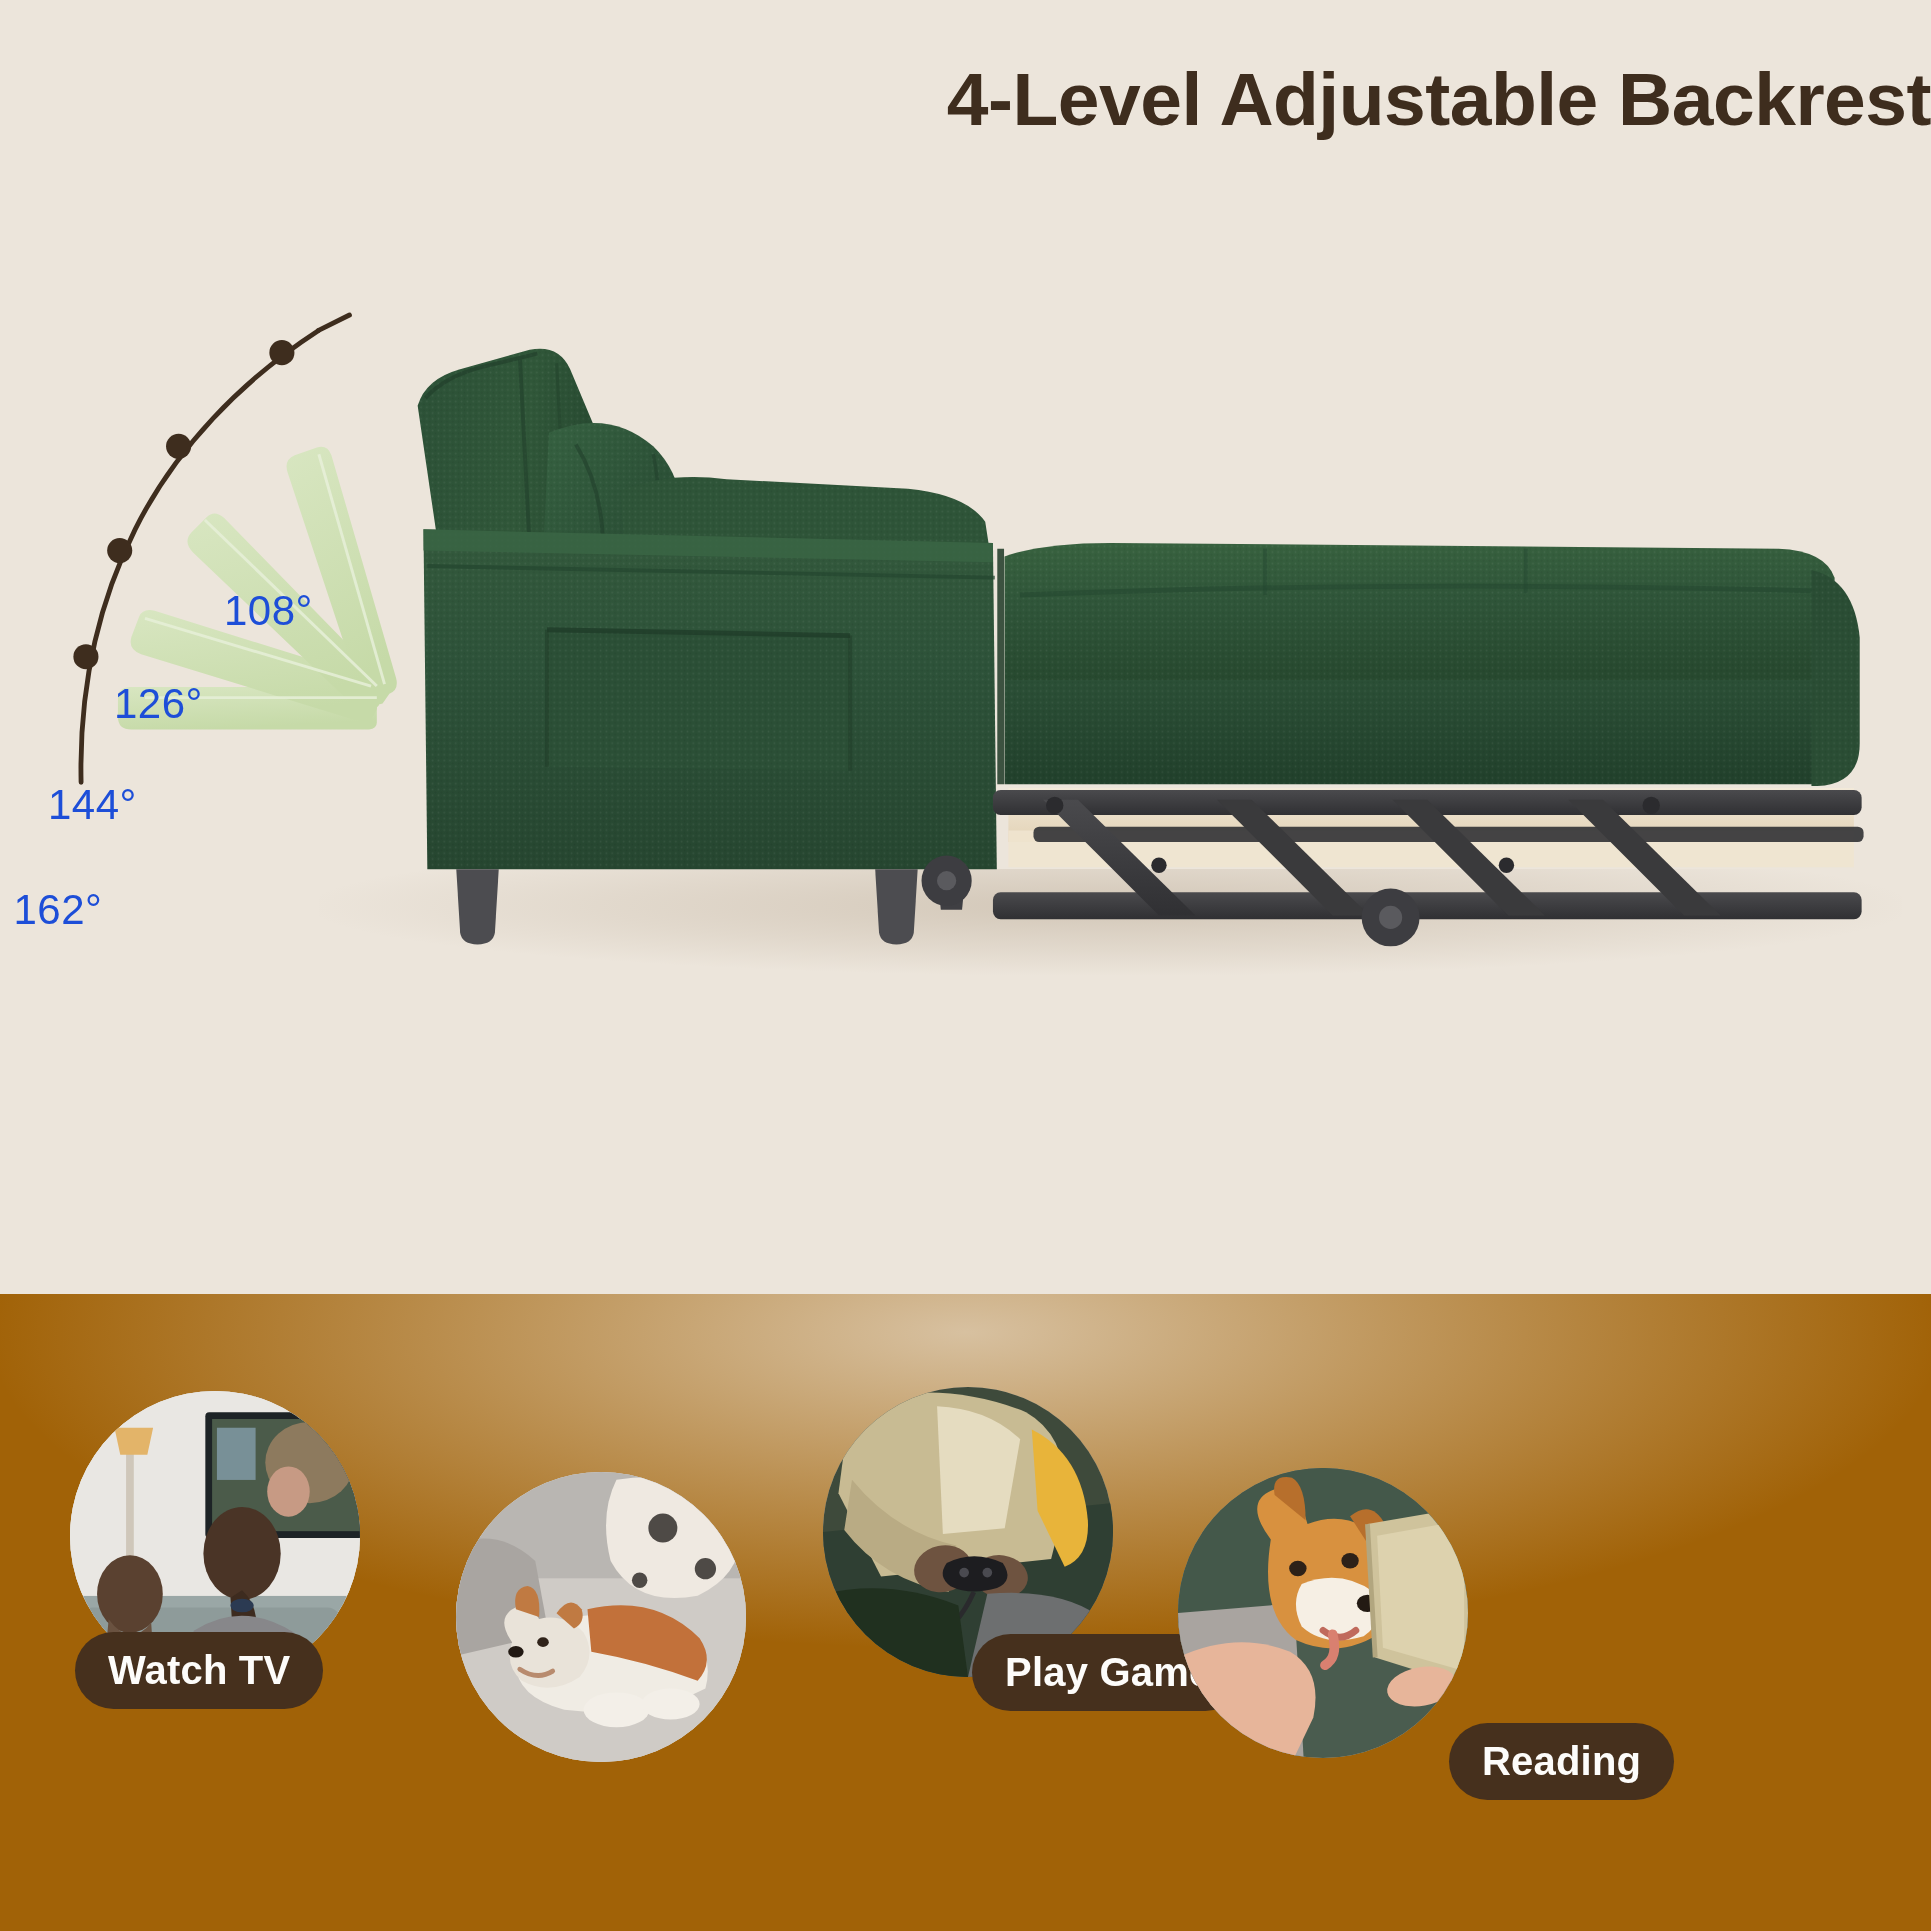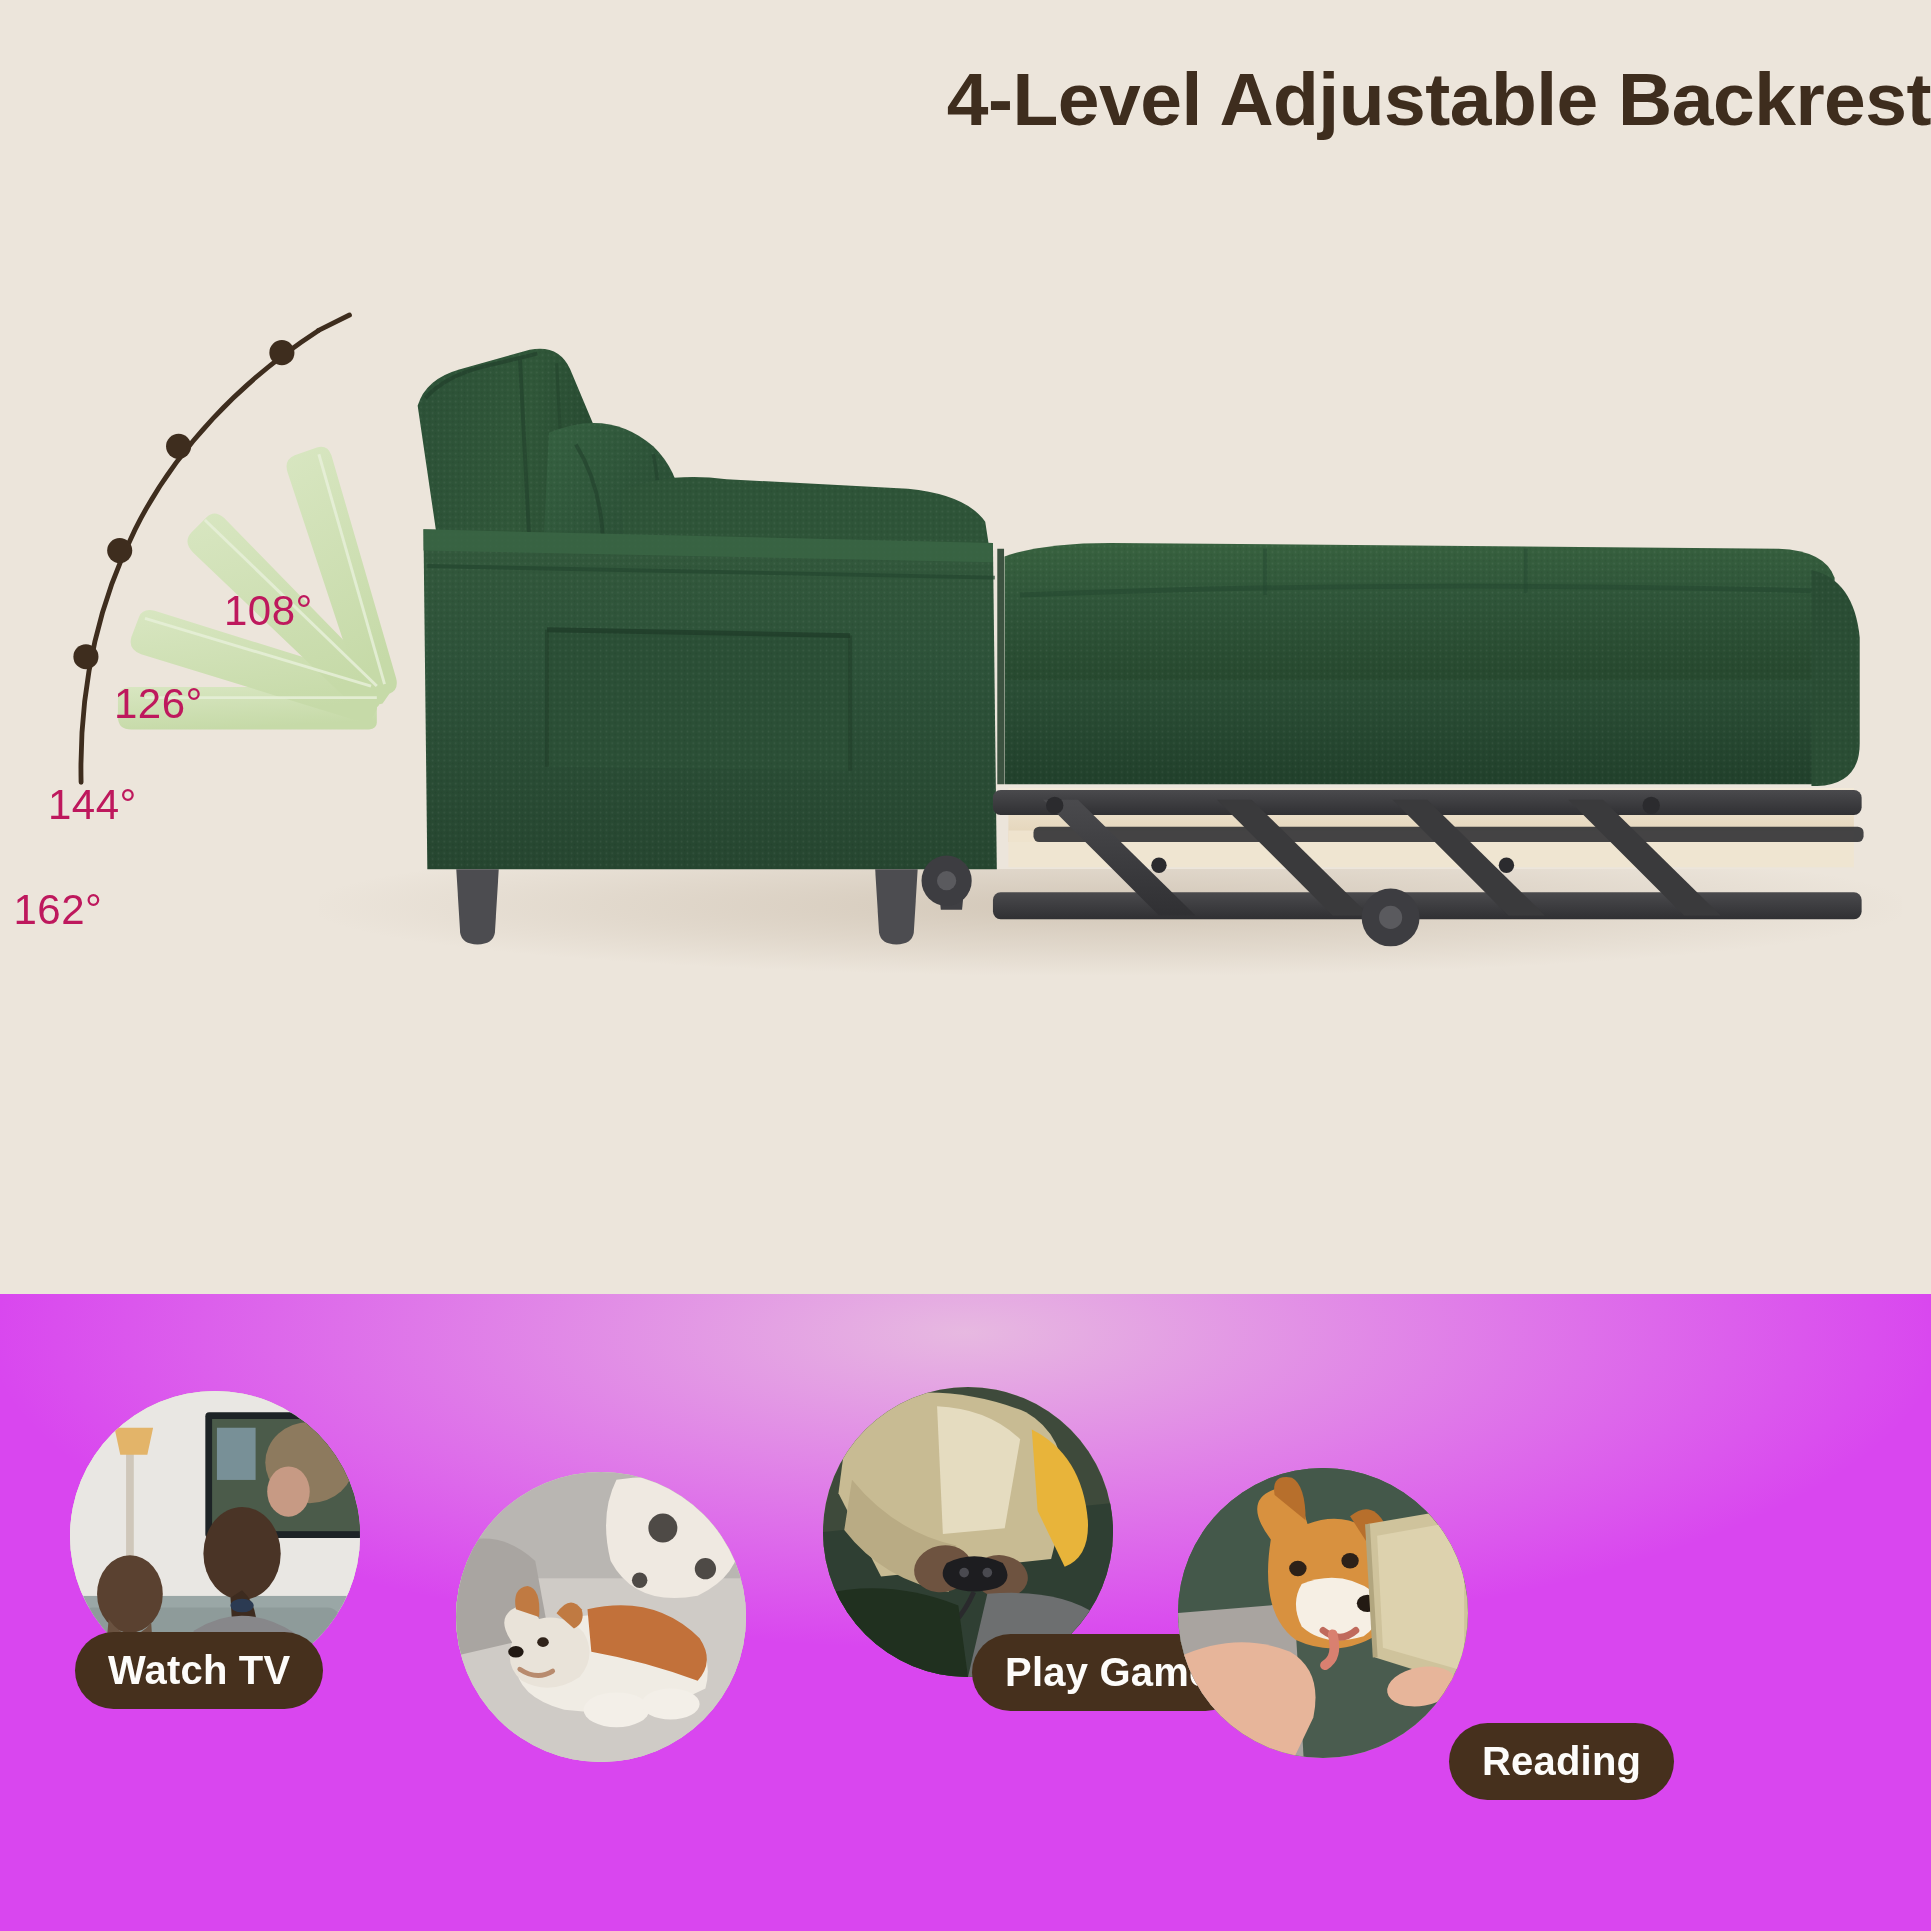--- a/index.html
+++ b/index.html
@@ -46,21 +46,21 @@
     left: 0; top: 280px;
     width: 502px;
     height: 599px;
   }
   #angle-diagram svg { display: block; }
 
   .angle-label {
     position: absolute;
     font-size: 42px;
     font-weight: normal;
-    color: #be185d;
+    color: #1d4ed8;
     white-space: nowrap;
     letter-spacing: 0.5px;
   }
   #angle-label-0 { left: 224px; top: 307px; }
   #angle-label-1 { left: 114px; top: 400px; }
   #angle-label-2 { left: 48px;  top: 501px; }
   #angle-label-3 { left: 13.5px;  top: 606px; text-align: right; }
 
   
   #ghost-fan {
@@ -83,21 +83,21 @@
     background: radial-gradient(ellipse at 50% 35%, rgba(150,128,100,0.30) 0%, rgba(150,128,100,0.12) 45%, rgba(150,128,100,0) 72%);
     pointer-events: none;
   }
 
   
   #bottom-section {
     position: absolute;
     left: 0; top: 1294px;
     width: 1931px;
     height: 637px;
-    background: #d946ef;
+    background: #a16207;
     overflow: hidden;
   }
   #bottom-wash {
     position: absolute;
     left: 0; top: 0;
     width: 1931px; height: 637px;
     background:
       radial-gradient(ellipse 1255px 406px at 50% 6%, rgba(236,229,219,0.72) 0%, rgba(236,229,219,0.30) 45%, rgba(236,229,219,0) 78%);
   }
 

